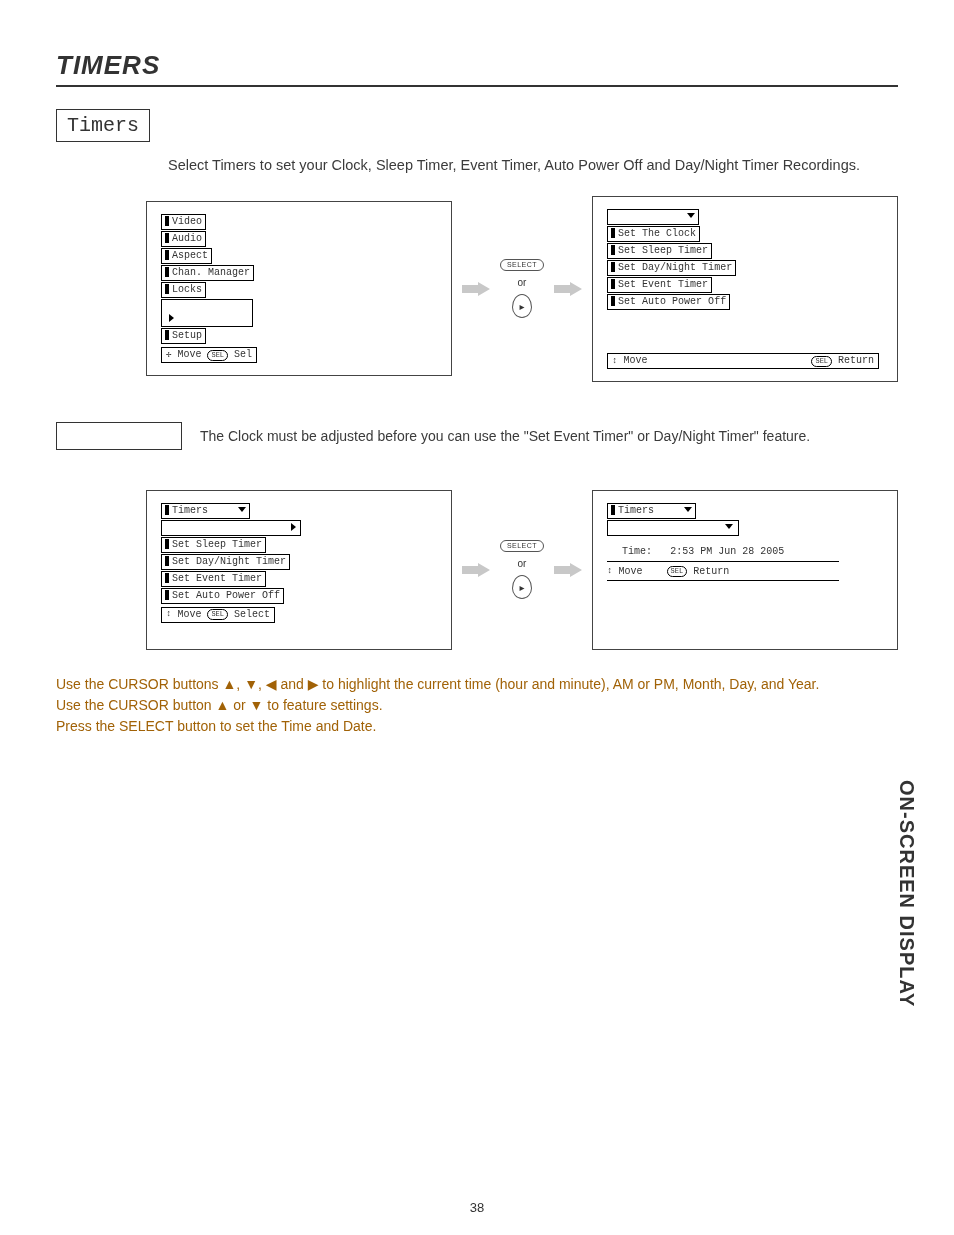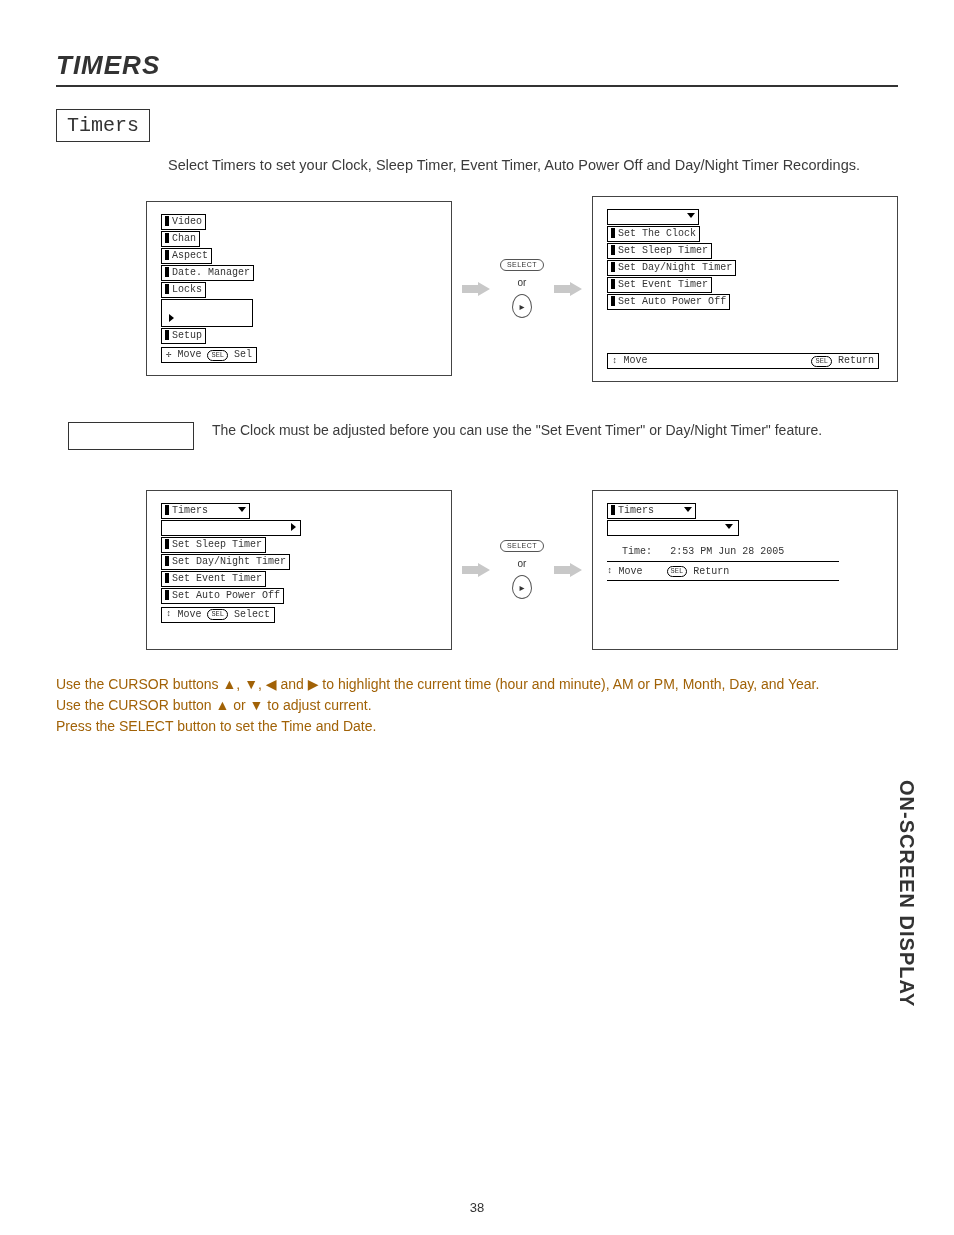--- a/index.html
+++ b/index.html
@@ -97,21 +97,21 @@
     letter-spacing: 0.5px;
   }
   .or-label { font-size: 10px; margin: 2px 0; }
   .cursor-btn {
     border: 1px solid #555;
     border-radius: 50% 50% 50% 50% / 55% 55% 45% 45%;
     width: 20px; height: 24px;
     display: flex; align-items: center; justify-content: center;
   }
   .cursor-btn span { font-size: 10px; }
-  .note-row { display: flex; align-items: flex-start; gap: 18px; margin: 40px 0 40px 12px; }
+  .note-row { display: flex; align-items: center; gap: 18px; margin: 40px 0 40px 0; }
   .note-box { border: 1px solid #333; width: 126px; height: 28px; }
   .note-text { font-size: 14px; color: #3b3b3b; }
   .instructions { font-size: 14px; line-height: 1.5; margin-top: 20px; color:#a16207; }
   .side-label {
     position: absolute;
     right: 36px;
     top: 780px;
     writing-mode: vertical-rl;
     font-family: Arial, sans-serif;
     font-weight: bold;
@@ -132,27 +132,27 @@
   <div class="intro-text">Select Timers to set your Clock, Sleep Timer, Event Timer, Auto Power Off and Day/Night Timer Recordings.</div>
 </div>
 
 <div class="diagram-row">
 
   <div class="osd">
     <div class="osd-row">
         <span class="osd-item"><span class="tab"></span><span>Video</span></span>
       </div>
     <div class="osd-row">
-        <span class="osd-item"><span class="tab"></span><span>Chan</span></span>
+        <span class="osd-item"><span class="tab"></span><span>Audio</span></span>
       </div>
     <div class="osd-row">
         <span class="osd-item"><span class="tab"></span><span>Aspect</span></span>
       </div>
     <div class="osd-row">
-        <span class="osd-item"><span class="tab"></span><span>Date. Manager</span></span>
+        <span class="osd-item"><span class="tab"></span><span>Chan. Manager</span></span>
       </div>
     <div class="osd-row">
         <span class="osd-item"><span class="tab"></span><span>Locks</span></span>
       </div>
     <div class="osd-row">
         <span class="osd-item arrowbox" style="width:92px;"><span style="display:inline-block;width:76px"></span><span class="tri"></span></span>
       </div>
     <div class="osd-row">
         <span class="osd-item"><span class="tab"></span><span>Setup</span></span>
       </div>
@@ -288,20 +288,20 @@
     </div>
     <div style="height:1px;background:#000;width:232px;margin:2px 0;"></div>
   </div>
 </div>
 
 <div class="instructions">
   <div>
     <span>Use the CURSOR buttons </span>▲, ▼, ◀<span> and </span>▶<span> to highlight the current time (hour and minute), AM or PM, Month, Day, and Year.</span>
   </div>
   <div>
-    <span>Use the CURSOR button </span>▲<span> or </span>▼<span> to adjust current.</span>
+    <span>Use the CURSOR button </span>▲<span> or </span>▼<span> to feature settings.</span>
   </div>
   <div>Press the SELECT button to set the Time and Date.</div>
 </div>
 
 <div class="side-label">ON-SCREEN DISPLAY</div>
 
 <div class="page-num">38</div>
 
 </body></html>

